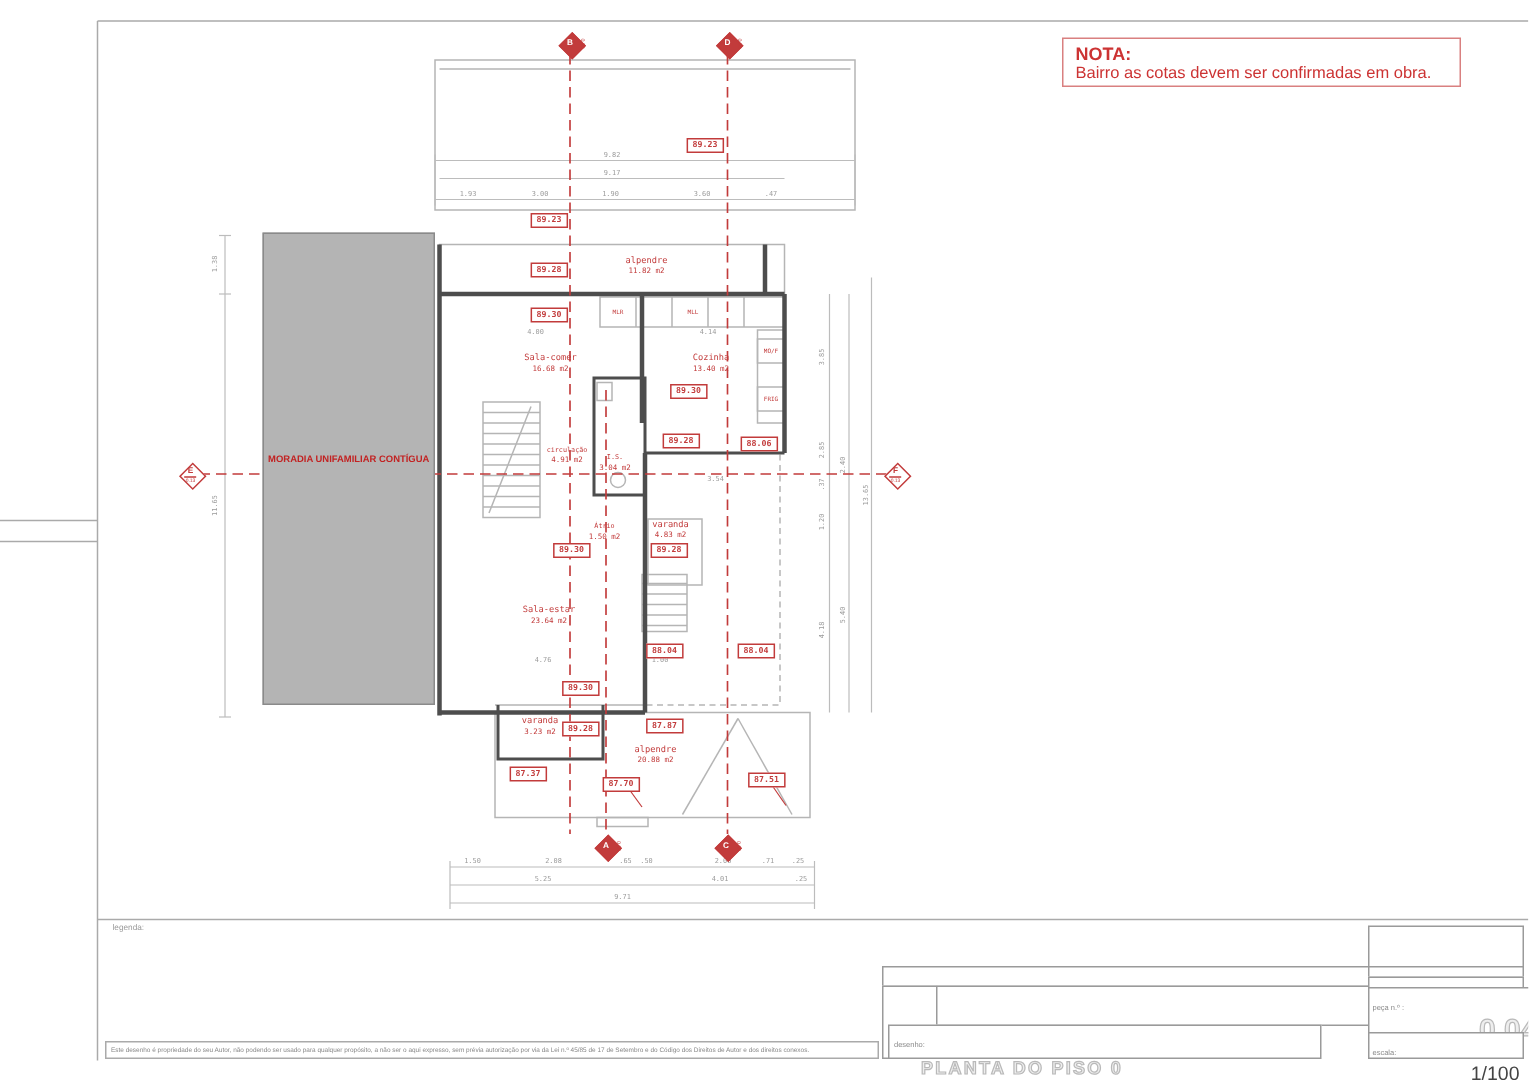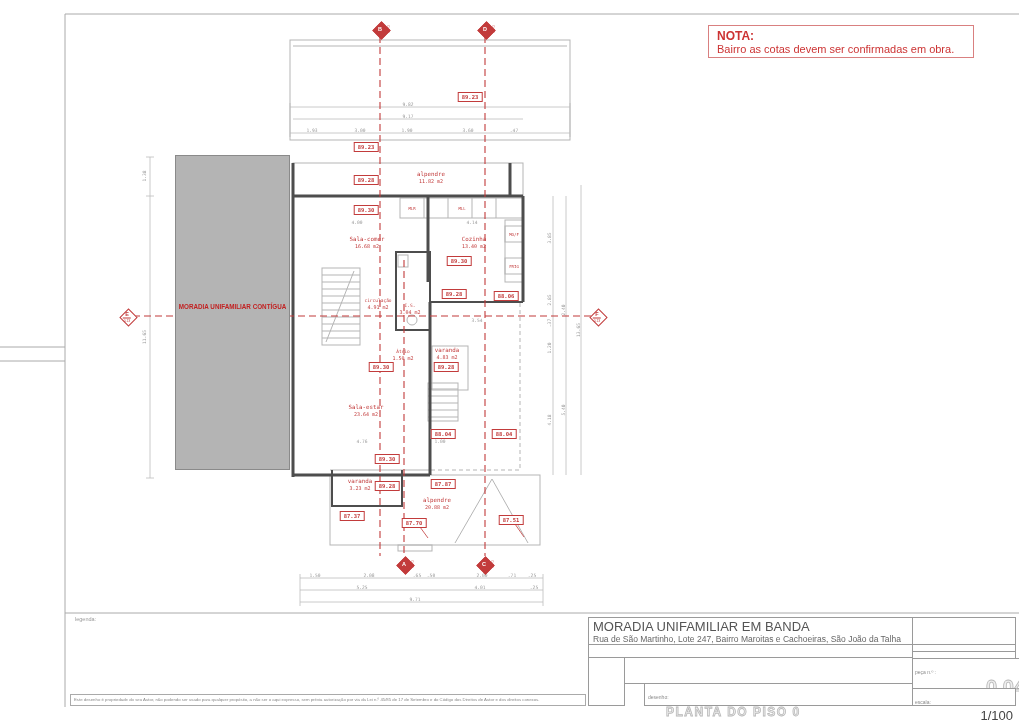--- a/index.html
+++ b/index.html
@@ -45,21 +45,21 @@
 
   
   .tb{position:absolute;box-sizing:border-box;border:1px solid #9a9a9a;background:#fff;z-index:8;}
   .tiny{font:5px "Liberation Sans",sans-serif;color:#8a8a8a;}
   #tb-title{left:588px;top:617px;width:325px;height:28px;padding:1px 4px;}
   #tb-title .pt{font:13px "Liberation Sans",sans-serif;color:#555;}
   #tb-title .ad{font:8.5px "Liberation Sans",sans-serif;color:#666;}
   #tb-blank{left:588px;top:644px;width:325px;height:14px;}
   #tb-logo{left:588px;top:657px;width:37px;height:49px;}
   #tb-mid{left:624px;top:657px;width:289px;height:27px;}
-  #tb-des{left:644px;top:683px;width:289px;height:23px;padding:1px 3px;}
+  #tb-des{left:592px;top:683px;width:289px;height:23px;padding:1px 3px;}
   #tb-r1{left:912px;top:617px;width:104px;height:28px;}
   #tb-r2{left:912px;top:644px;width:104px;height:8px;padding:0 2px;}
   #tb-r3{left:912px;top:651px;width:104px;height:8px;padding:0 2px;}
   #tb-r4{left:912px;top:658px;width:116px;height:31px;padding:1px 2px;}
   #tb-r5{left:912px;top:688px;width:104px;height:18px;padding:1px 2px;}
   .outline{color:#eee;-webkit-text-stroke:0.8px #b9b9b9;}
   #num004{font:700 20px "Liberation Sans",sans-serif;text-align:right;margin-top:-2px;}
   #scaleval{font:13px "Liberation Sans",sans-serif;color:#444;text-align:right;}
   #drawname{font:700 12px "Liberation Sans",sans-serif;letter-spacing:1.5px;margin:2px 0 0 18px;}
   #legend{position:absolute;left:75px;top:616px;z-index:8;font:5.5px "Liberation Sans",sans-serif;color:#999;}
@@ -283,24 +283,20 @@
       </div>
     </div>
 
   <div id="nota">
     <div class="t">NOTA:</div>
     <div class="b">Bairro as cotas devem ser confirmadas em obra.</div>
   </div>
 
   <div id="legend">legenda:</div>
 
-  <div class="tb" id="tb-title">
-    <div class="pt">MORADIA UNIFAMILIAR EM BANDA</div>
-    <div class="ad">Rua de São Martinho, Lote 247, Bairro Maroitas e Cachoeiras, São João da Talha</div>
-  </div>
   <div class="tb" id="tb-blank"></div>
   <div class="tb" id="tb-logo"></div>
   <div class="tb" id="tb-mid"></div>
   <div class="tb" id="tb-des">
     <span class="tiny">desenho:</span>
     <div id="drawname" class="outline">PLANTA DO PISO 0</div>
   </div>
   <div class="tb" id="tb-r1"></div>
   <div class="tb" id="tb-r2">
     <span class="tiny">subs. :</span>

